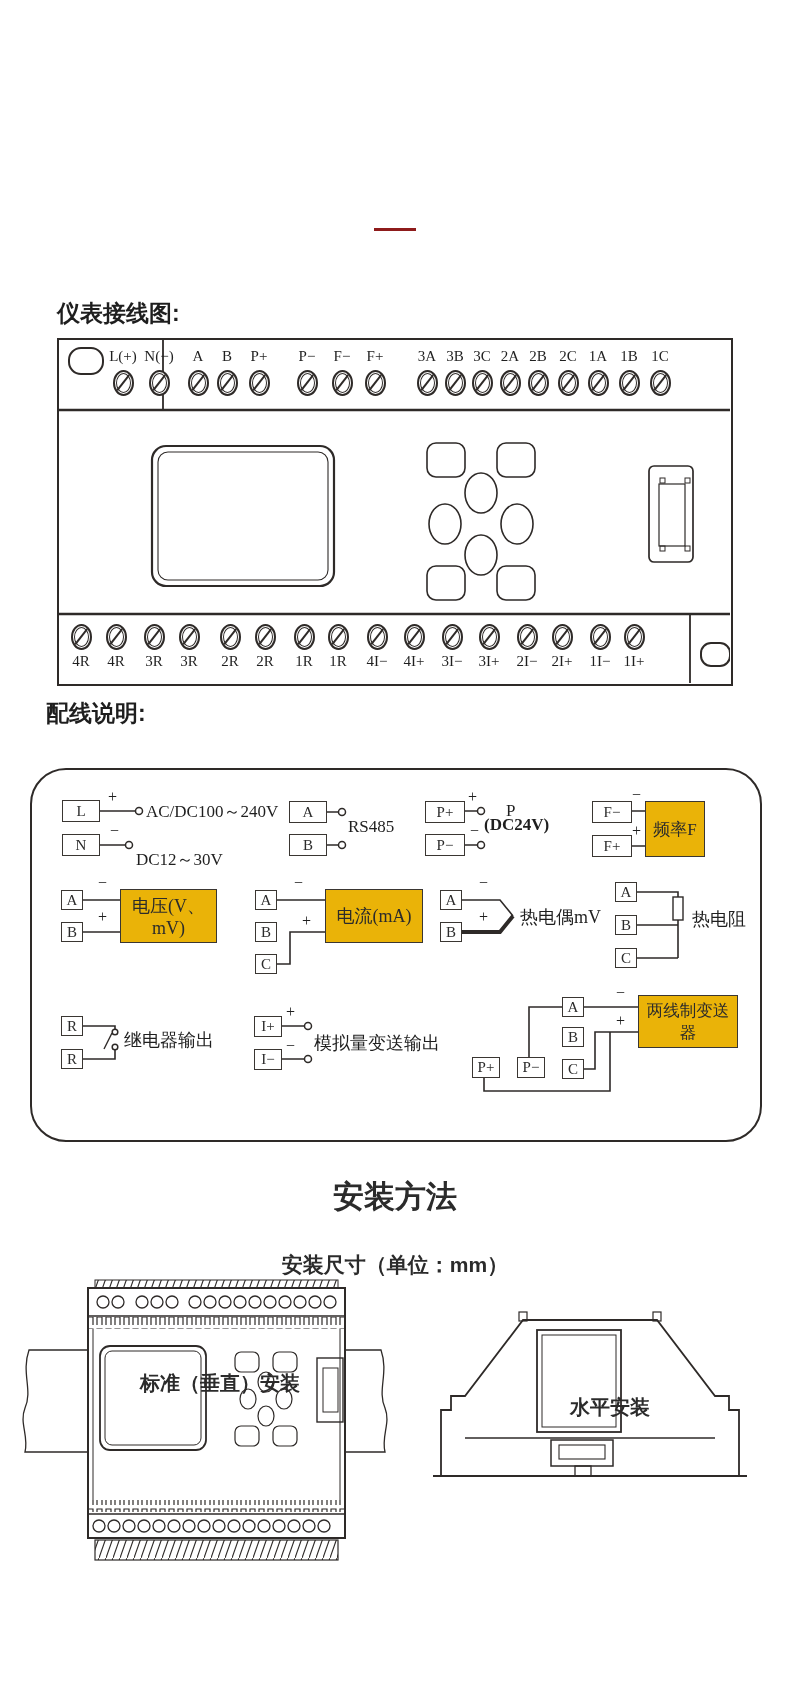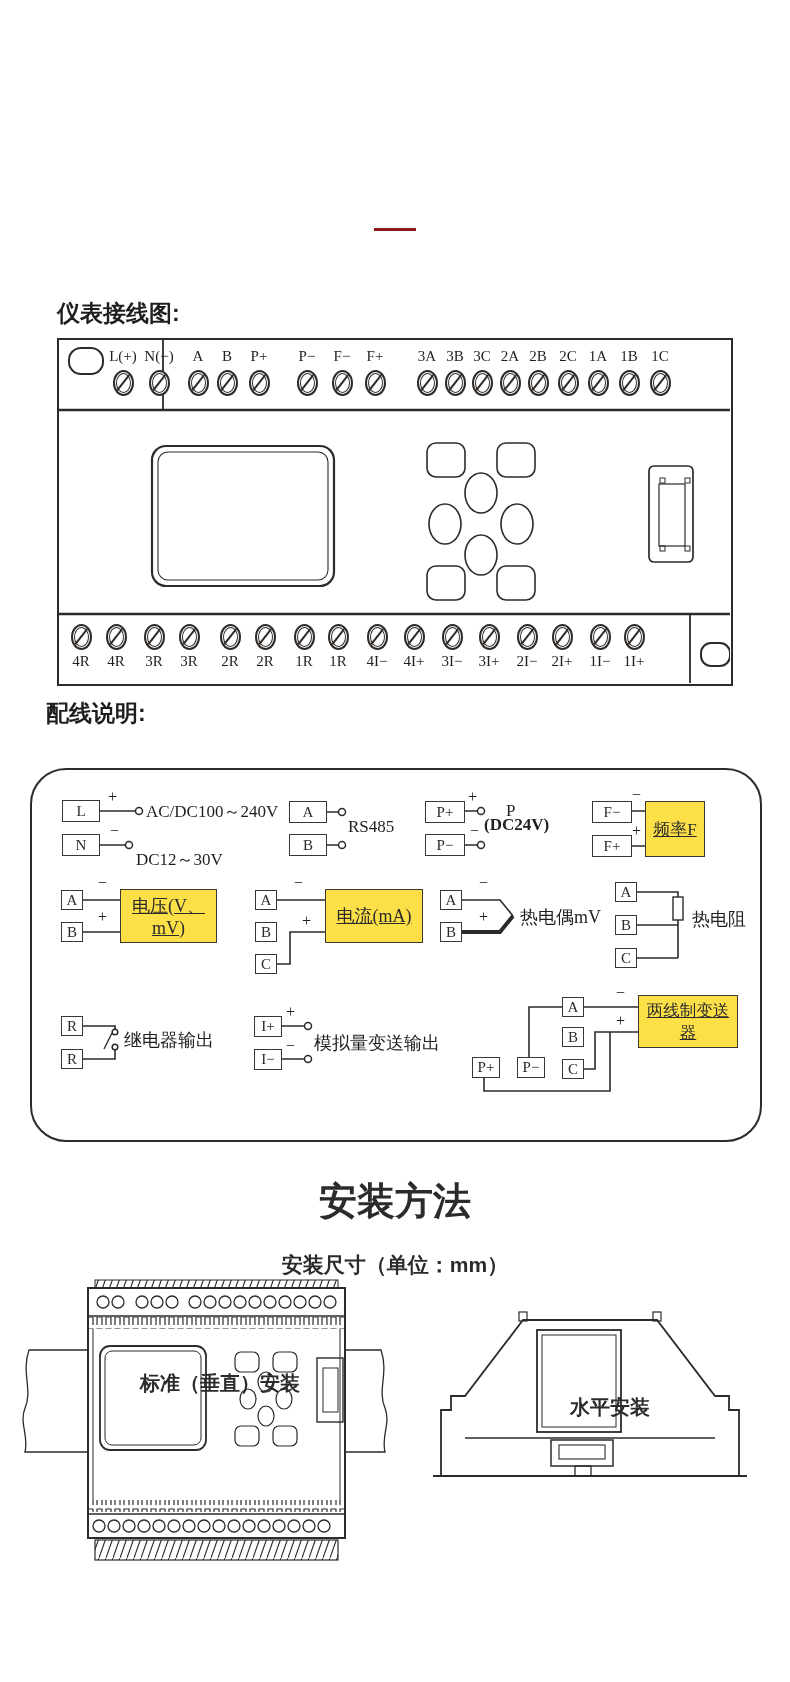--- a/index.html
+++ b/index.html
@@ -5,21 +5,21 @@
   html,body { margin:0; padding:0; background:#fff; }
   .page { position:relative; width:790px; height:1682px; background:#ffffff; overflow:hidden;
           font-family:"Liberation Sans", sans-serif; color:#2b2b2b; }
   .abs { position:absolute; }
 
   
   .title { left:0; top:84px; width:790px; text-align:center; font-size:84px; font-weight:bold;
            letter-spacing:4px; color:#262626; }
   .redline { top:228px; left:374px; width:42px; height:3px; background:#8e1b1b; }
   .seclabel { font-size:23px; font-weight:bold; color:#1e1e1e; }
-  .install-title { left:0; top:1176px; width:790px; text-align:center; font-size:38px; font-weight:bold; }
+  .install-title { left:0; top:1176px; width:790px; text-align:center; font-size:31px; font-weight:bold; }
   .install-sub { left:0; top:1251px; width:790px; text-align:center; font-size:21px; font-weight:bold; }
   .diag-label { font-size:20px; font-weight:bold; }
 
   
   .device { left:57px; top:338px; width:676px; height:348px; border:2.5px solid #2e2a28; box-sizing:border-box; }
   .tt { position:absolute; top:8px; width:44px; display:flex; flex-direction:column; align-items:center; gap:5px; }
   .btm { position:absolute; top:284px; width:44px; display:flex; flex-direction:column; align-items:center; gap:3px; }
   .tlab { font:15px "Liberation Serif", serif; color:#1f1f1f; white-space:nowrap; }
   .screw { width:21px; height:26px; position:relative; border:2px solid #2e2a28; border-radius:50%;
            overflow:hidden; background:#fff; box-sizing:border-box; flex:none; }
@@ -28,22 +28,22 @@
                   background:#2e2a28; transform:rotate(38deg); }
 
   
   .wirebox { left:30px; top:768px; width:732px; height:374px; border:2px solid #2e2a28;
              border-radius:36px; box-sizing:border-box; }
   .tb { position:absolute; width:38px; height:22px; border:1.5px solid #3a3632; background:#fff;
         display:flex; align-items:center; justify-content:center; font:15px "Liberation Serif", serif;
         box-sizing:border-box; }
   .tb.sm { width:22px; height:20px; }
   .tb.md { width:28px; height:21px; }
-  .bb { position:absolute; border:1.5px solid #3a3632; background:#fde047; display:flex; align-items:center;
-        justify-content:center; font:17px "Liberation Serif", serif; box-sizing:border-box; text-align:center;text-decoration:underline; }
+  .bb { position:absolute; border:1.5px solid #3a3632; background:#eab308; display:flex; align-items:center;
+        justify-content:center; font:17px "Liberation Serif", serif; box-sizing:border-box; text-align:center; }
   .sg { position:absolute; font:16px "Liberation Serif", serif; color:#1f1f1f; }
   .wt { position:absolute; font:17px "Liberation Serif", serif; white-space:nowrap; color:#1f1f1f; }
   .wt18 { font-size:18px; }
   .note { position:absolute; left:16px; top:336px; font:bold 15.5px "Liberation Sans", sans-serif;
           white-space:nowrap; color:#111; }
 
   svg { display:block; }
 </style>
 </head>
 <body>

